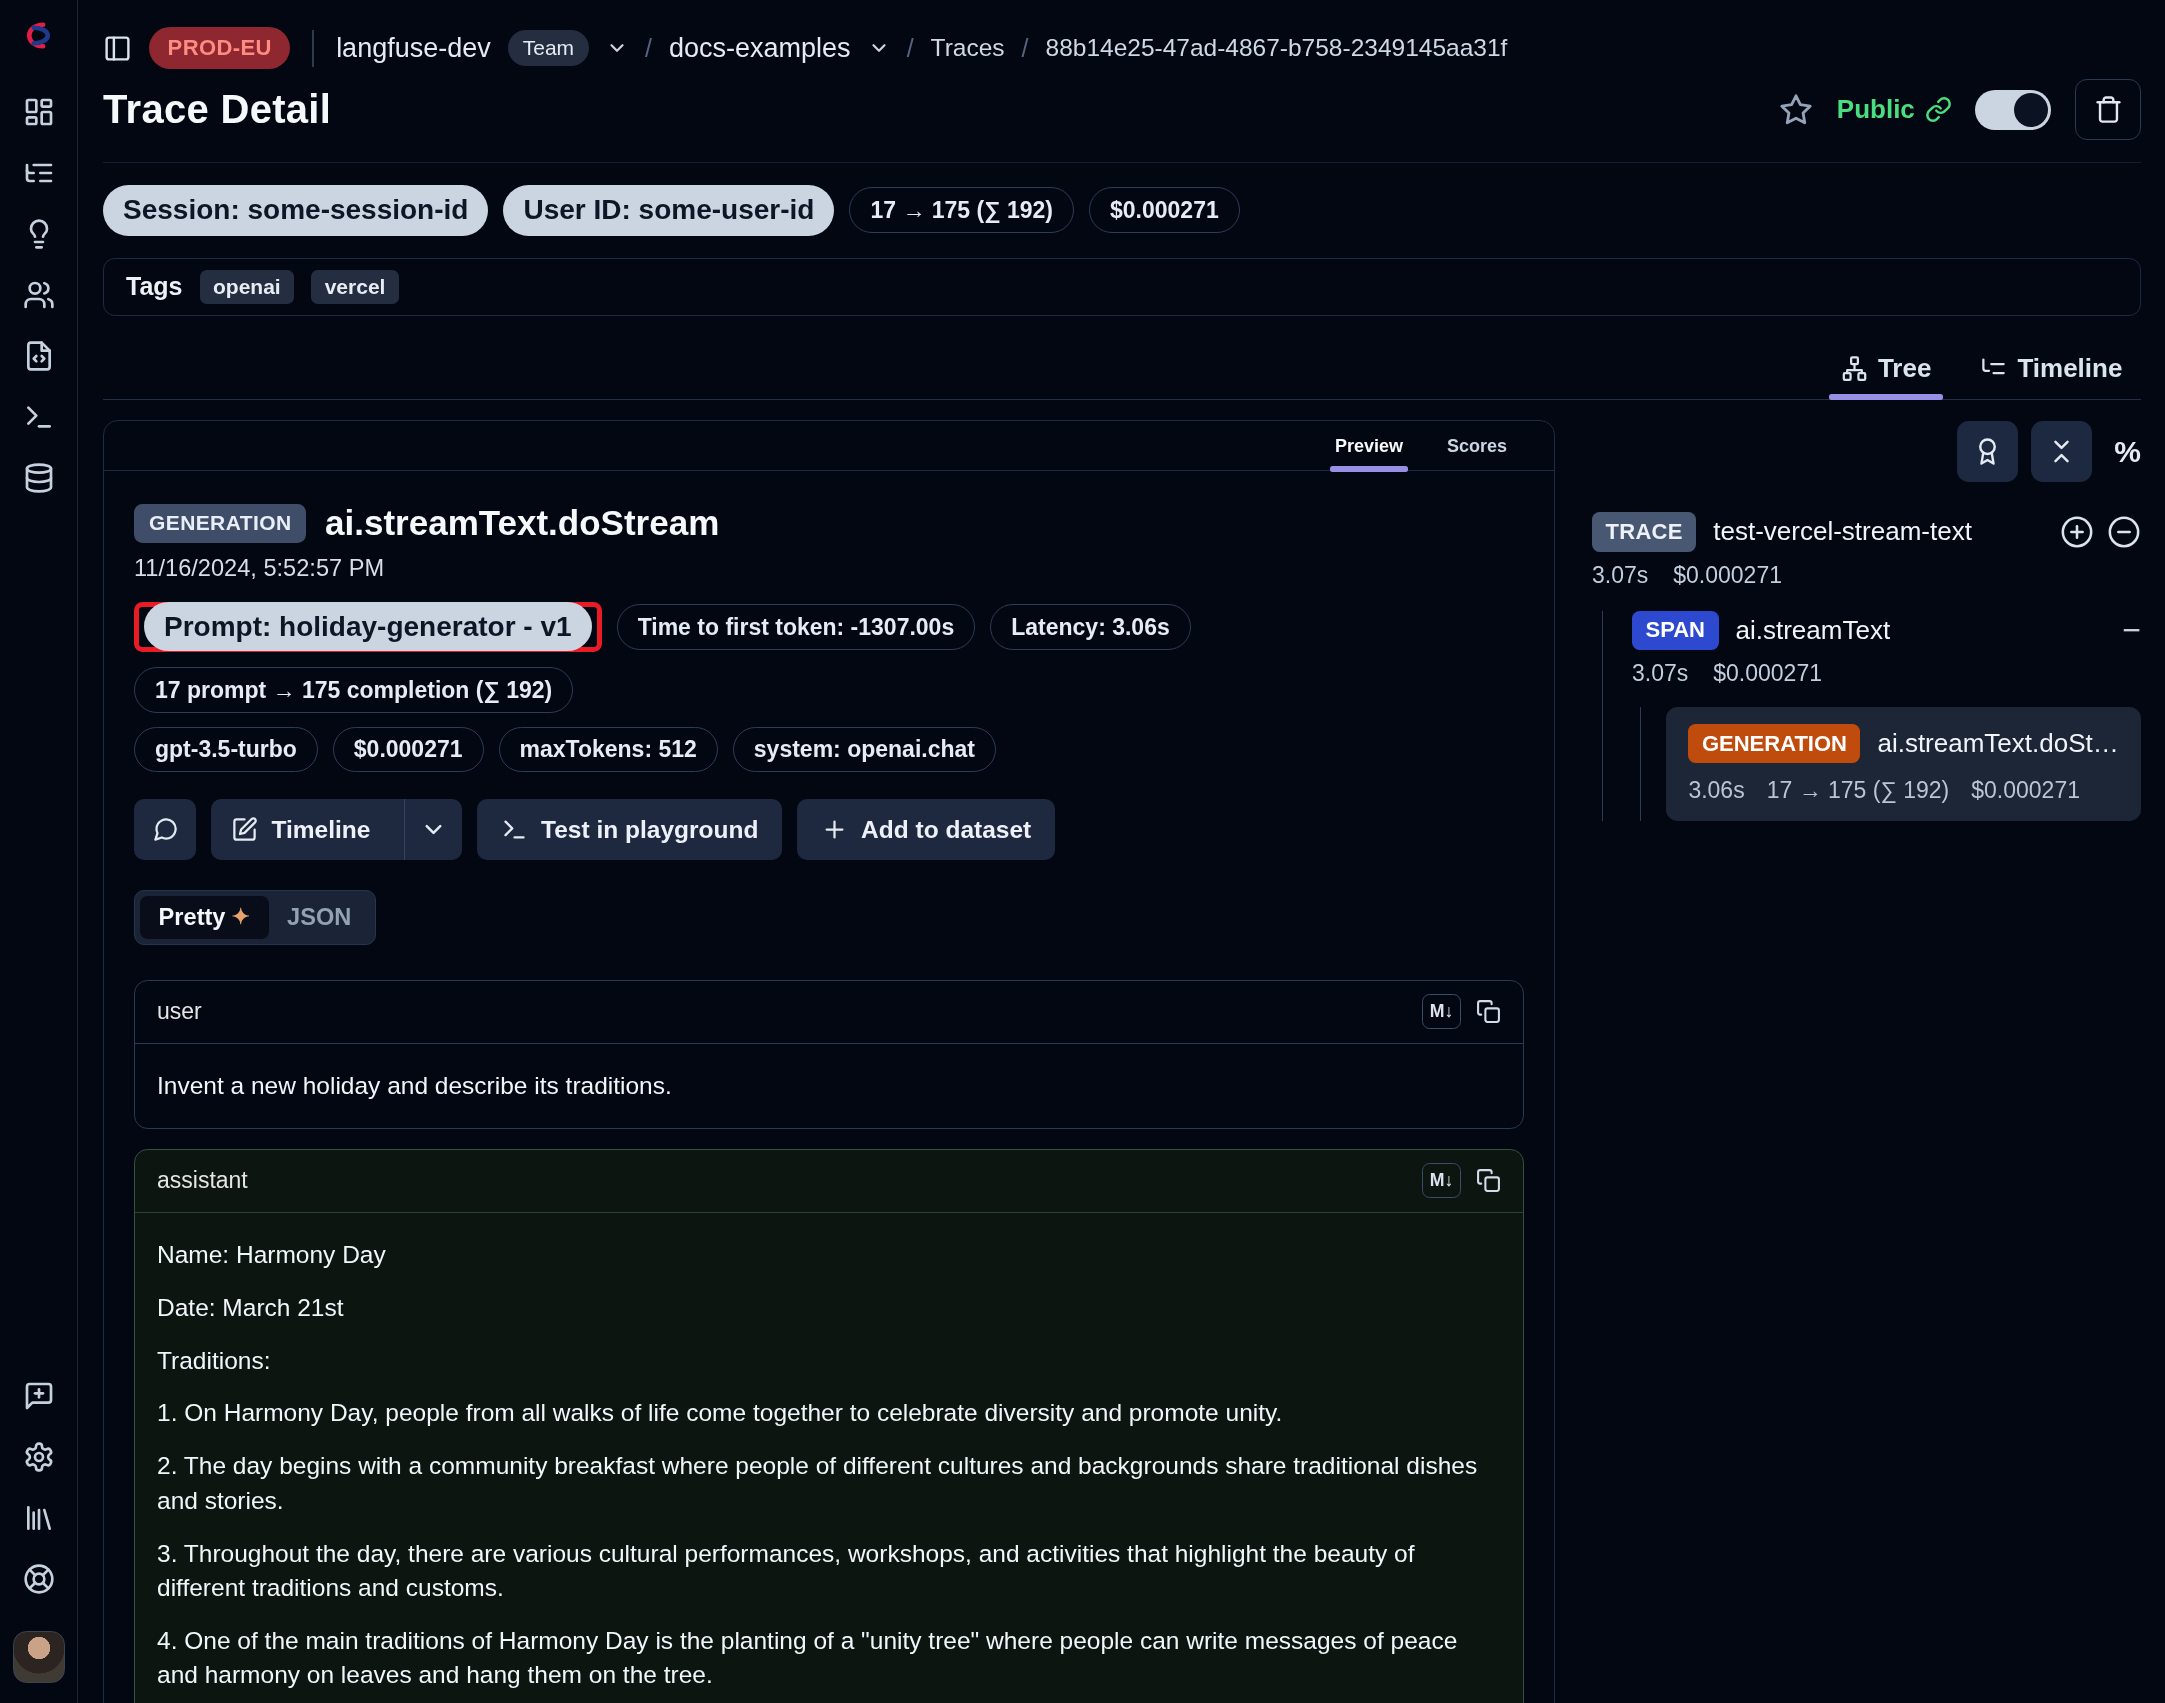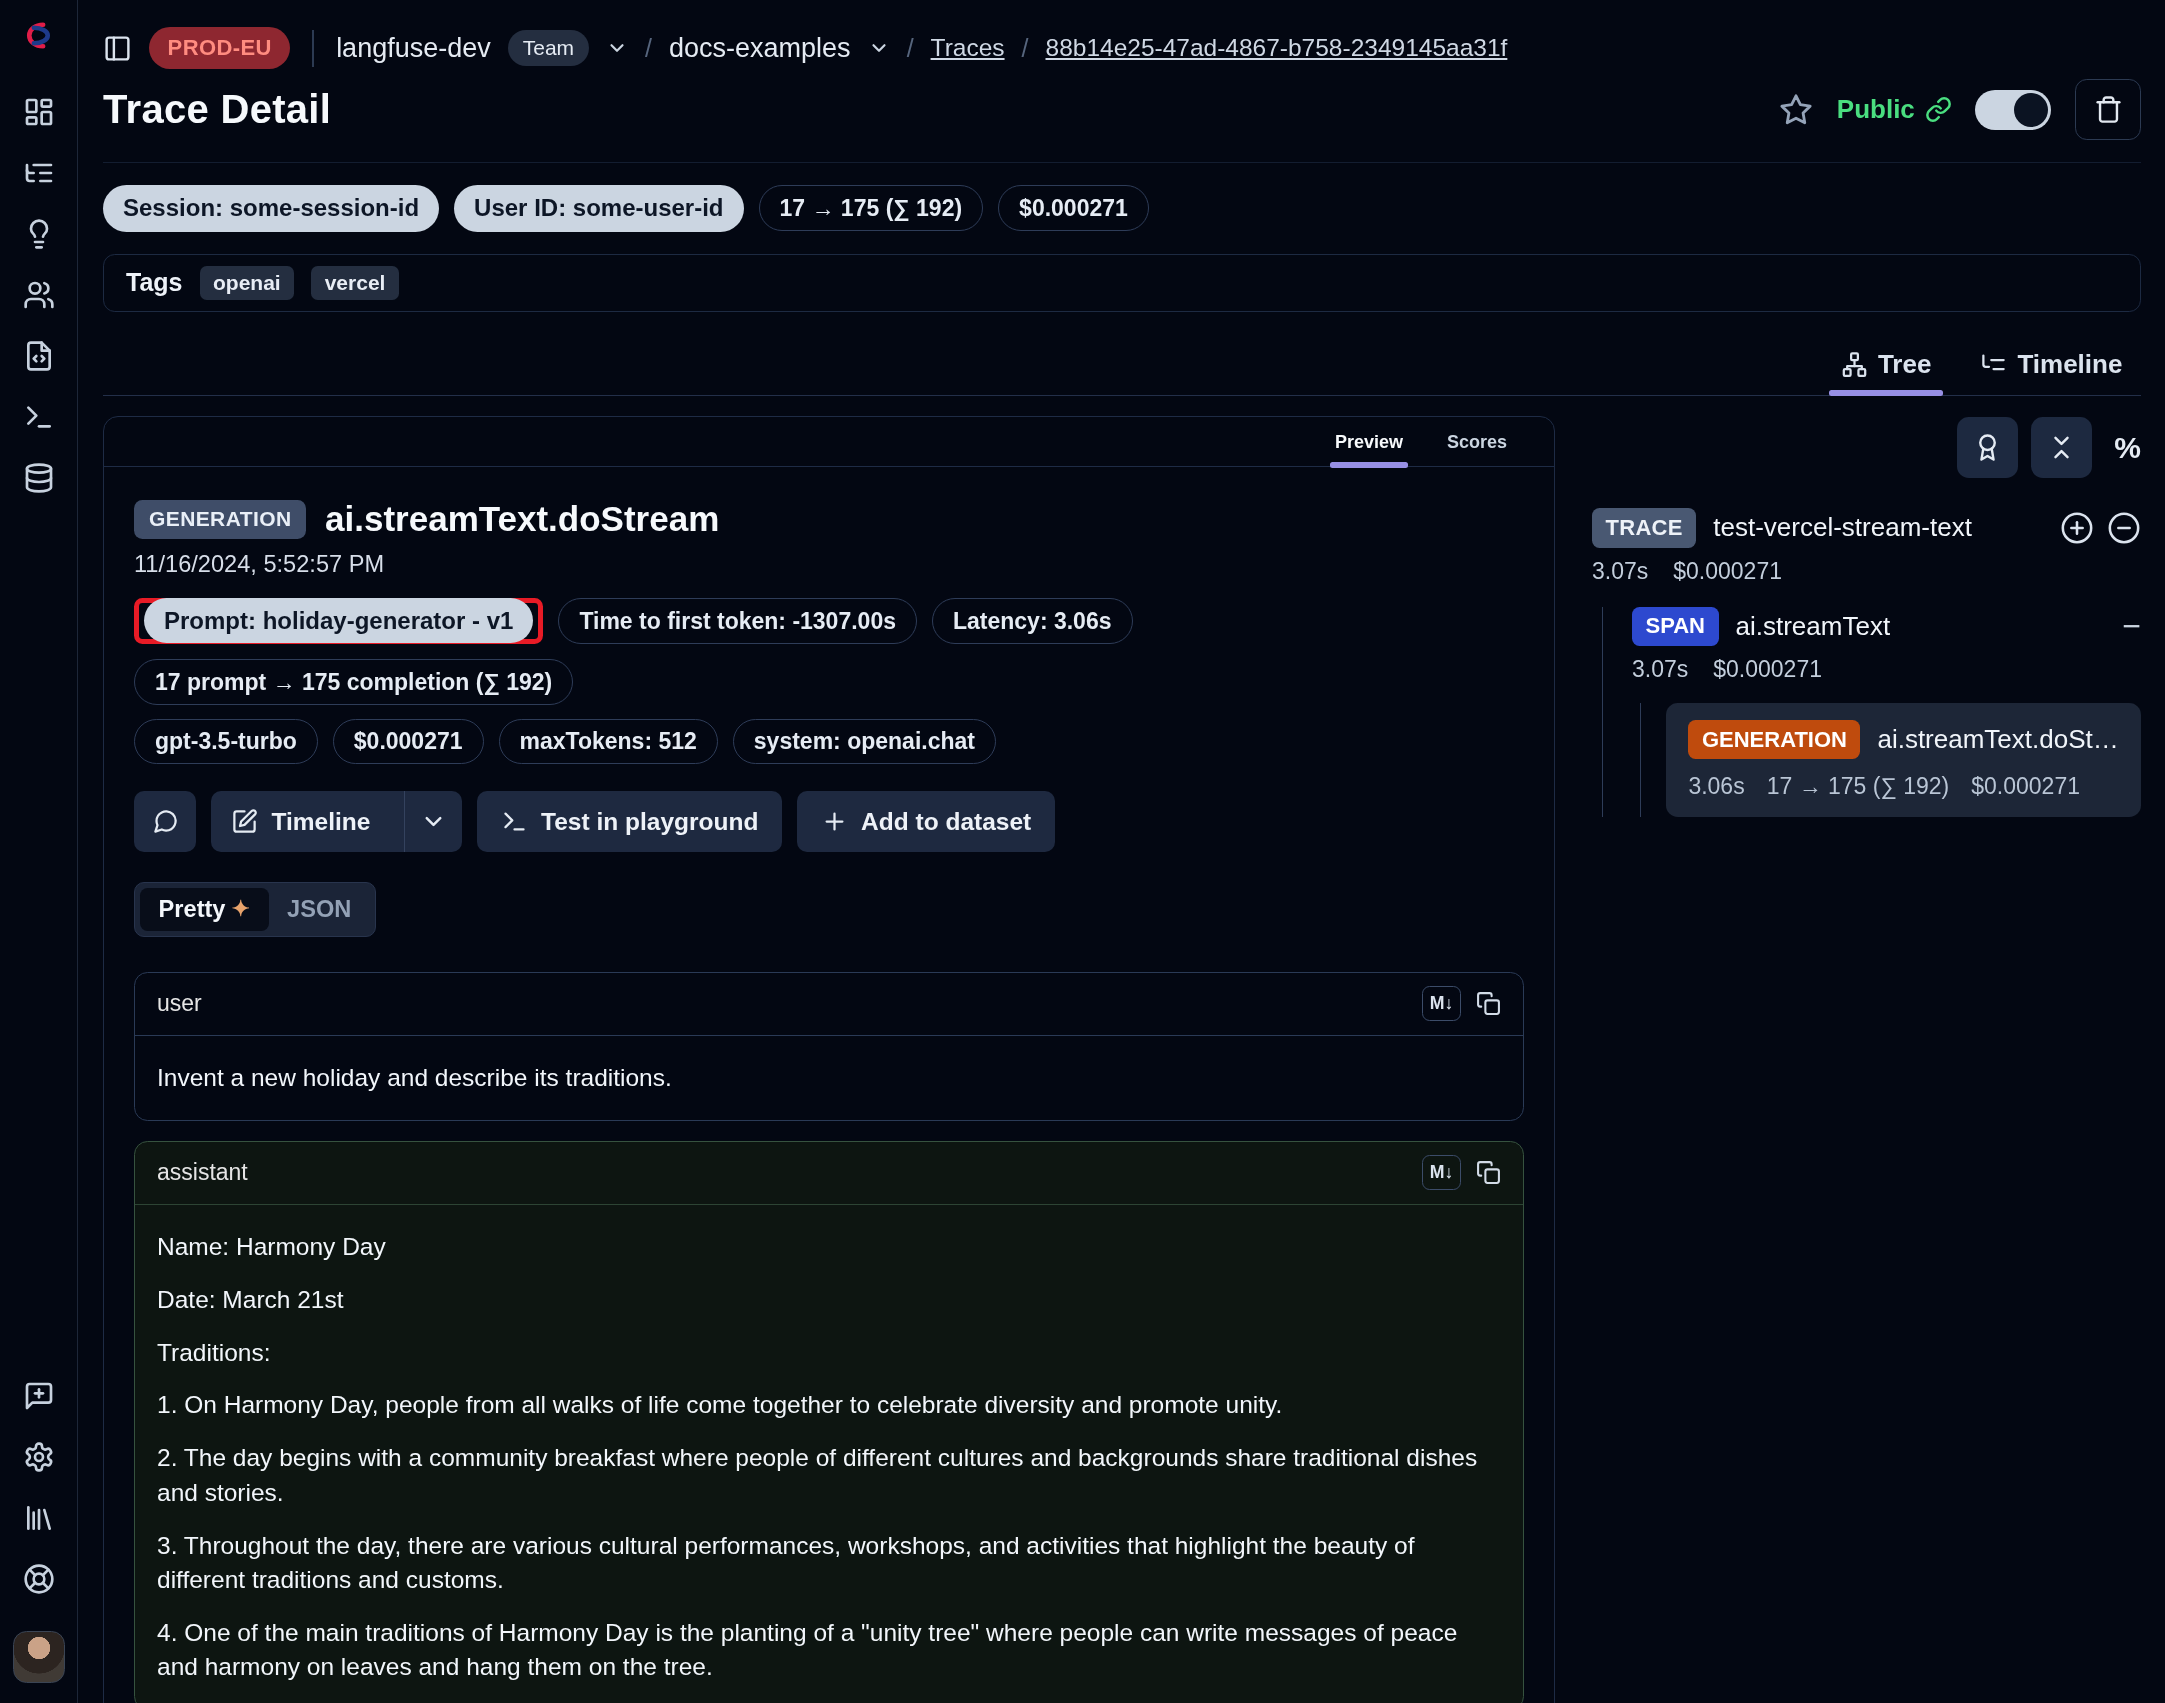--- a/index.html
+++ b/index.html
@@ -24,40 +24,40 @@
   .crumb-row { display:flex; align-items:center; gap:17px; padding-top:22px; height:74px; font-size:25px; color:#d5dde8; }
   .ic24 { width:29px; height:29px; color:#dbe3ee; }
   .ic24 svg { width:29px; height:29px; display:block; }
   .env-badge { background:#8e2730; color:#ff8c80; font-size:22px; font-weight:bold; padding:7.6px 18.6px; border-radius:842px; letter-spacing:0.4px; cursor:pointer; }
   .v-sep { width:1.7px; height:37px; background:#2c3a52; margin:0 5px; }
   .crumb-org { font-size:27px; color:#e5ebf3; cursor:pointer; }
   .pill-dark { background:#242e40; color:#e5ebf3; font-size:21px; padding:5.9px 15px; border-radius:842px; cursor:pointer; }
   .chev { width:22px; height:22px; color:#cbd5e1; cursor:pointer; }
   .chev svg { width:22px; height:22px; display:block; }
   .slash { color:#56657d; font-size:25px; }
-  .crumb-id { color:#cfd8e4; font-size:24.5px;text-decoration:underline; }
+  .crumb-id { color:#cfd8e4; font-size:24.5px; }
 
   .page-head { display:flex; align-items:center; justify-content:space-between; margin-top:5px; }
   .page-title { font-size:40px; font-weight:bold; color:#f6f9fc; letter-spacing:0.3px; }
   .head-right { display:flex; align-items:center; gap:23.6px; }
   .star-btn { width:34px; height:34px; color:#94a3b8; cursor:pointer; }
   .star-btn svg { width:34px; height:34px; }
   .public-wrap { display:flex; align-items:center; gap:10px; cursor:pointer; }
   .public-label { color:#4ade80; font-size:26px; font-weight:bold; }
   .link-ic { width:27px; height:27px; color:#4ade80; }
   .link-ic svg { width:27px; height:27px; }
   .toggle { width:76px; height:40px; border-radius:842px; background:#cbd5e1; position:relative; cursor:pointer; }
   .toggle .knob { position:absolute; right:3.4px; top:3.4px; width:34px; height:34px; border-radius:50%; background:#0b1322; }
   .trash-btn { width:66px; height:61px; border:1.7px solid #2c3a52; border-radius:11.8px; display:flex; align-items:center; justify-content:center; color:#e2e8f0; cursor:pointer; }
   .trash-btn svg { width:29px; height:29px; }
 
   .head-divider { border-top:1.7px solid #131d30; margin-top:22px; }
 
   .meta-row { display:flex; align-items:center; gap:15px; margin-top:22px; }
-  .pill-light { background:#cbd5e1; color:#0d1626; font-size:24px; font-weight:bold; padding:9.3px 20px; border-radius:842px; cursor:pointer; }
+  .pill-light { background:#cbd5e1; color:#0d1626; font-size:28px; font-weight:bold; padding:9.3px 20px; border-radius:842px; cursor:pointer; }
   .pill-outline { border:1.7px solid #2e3c58; color:#e6ecf4; font-size:23px; font-weight:bold; padding:8.4px 20px; border-radius:842px; }
 
   .tags-box { margin-top:22px; border:1.7px solid #1d2a42; border-radius:11.8px; padding:11px 22px; display:flex; align-items:center; gap:17px; }
   .tags-label { font-size:25px; font-weight:bold; color:#eef2f8; }
   .tag-chip { background:#242e40; color:#e8edf5; font-size:21px; font-weight:bold; padding:5px 13.5px; border-radius:6.7px; cursor:pointer; }
 
   .view-tabs { margin-top:32px; display:flex; justify-content:flex-end; gap:11.8px; border-bottom:1.7px solid #232f49; }
   .view-tab { display:flex; align-items:center; gap:10px; font-size:26px; font-weight:600; color:#dbe3ee; padding:5px 18.6px 15px; position:relative; cursor:pointer; }
   .view-tab .t-ic { width:27px; height:27px; }
   .view-tab .t-ic svg { width:27px; height:27px; display:block; }

